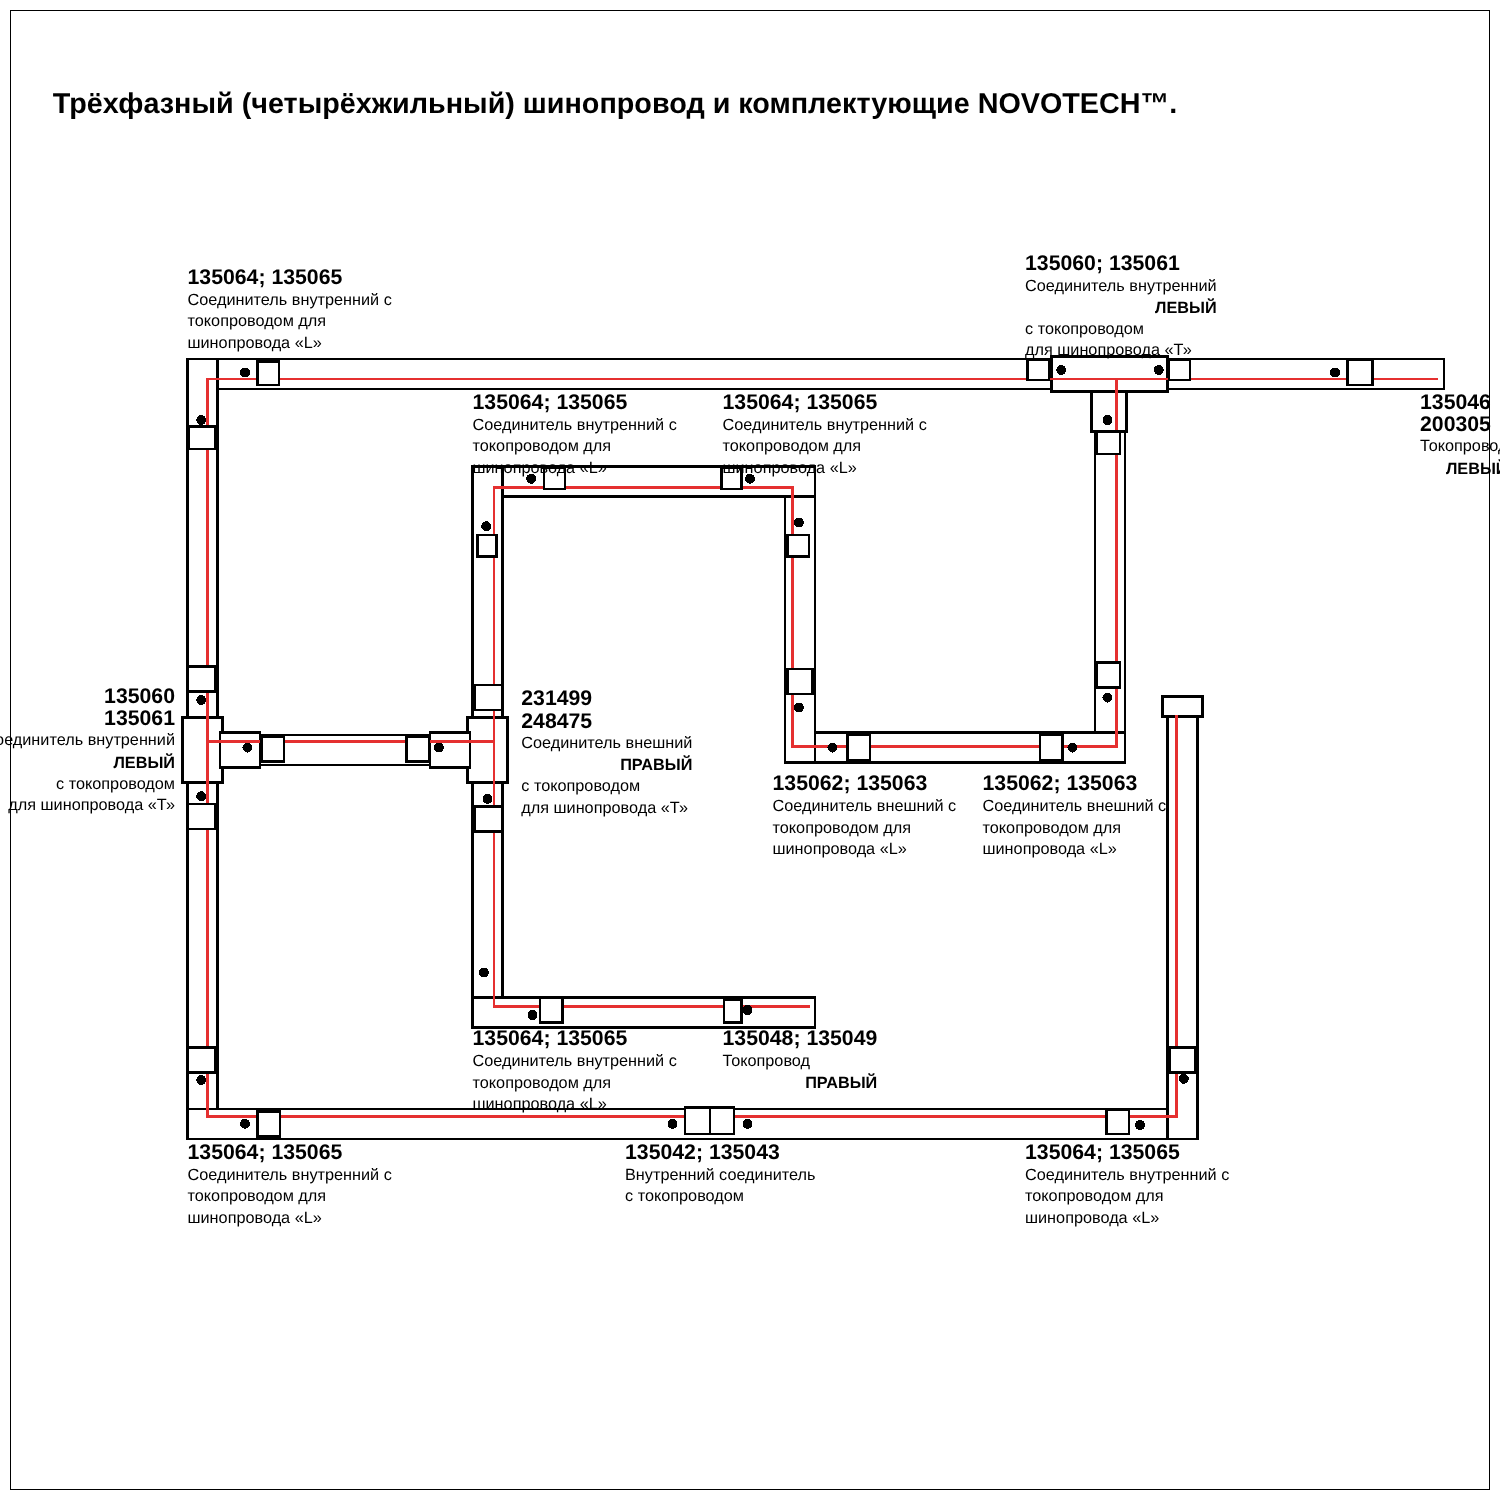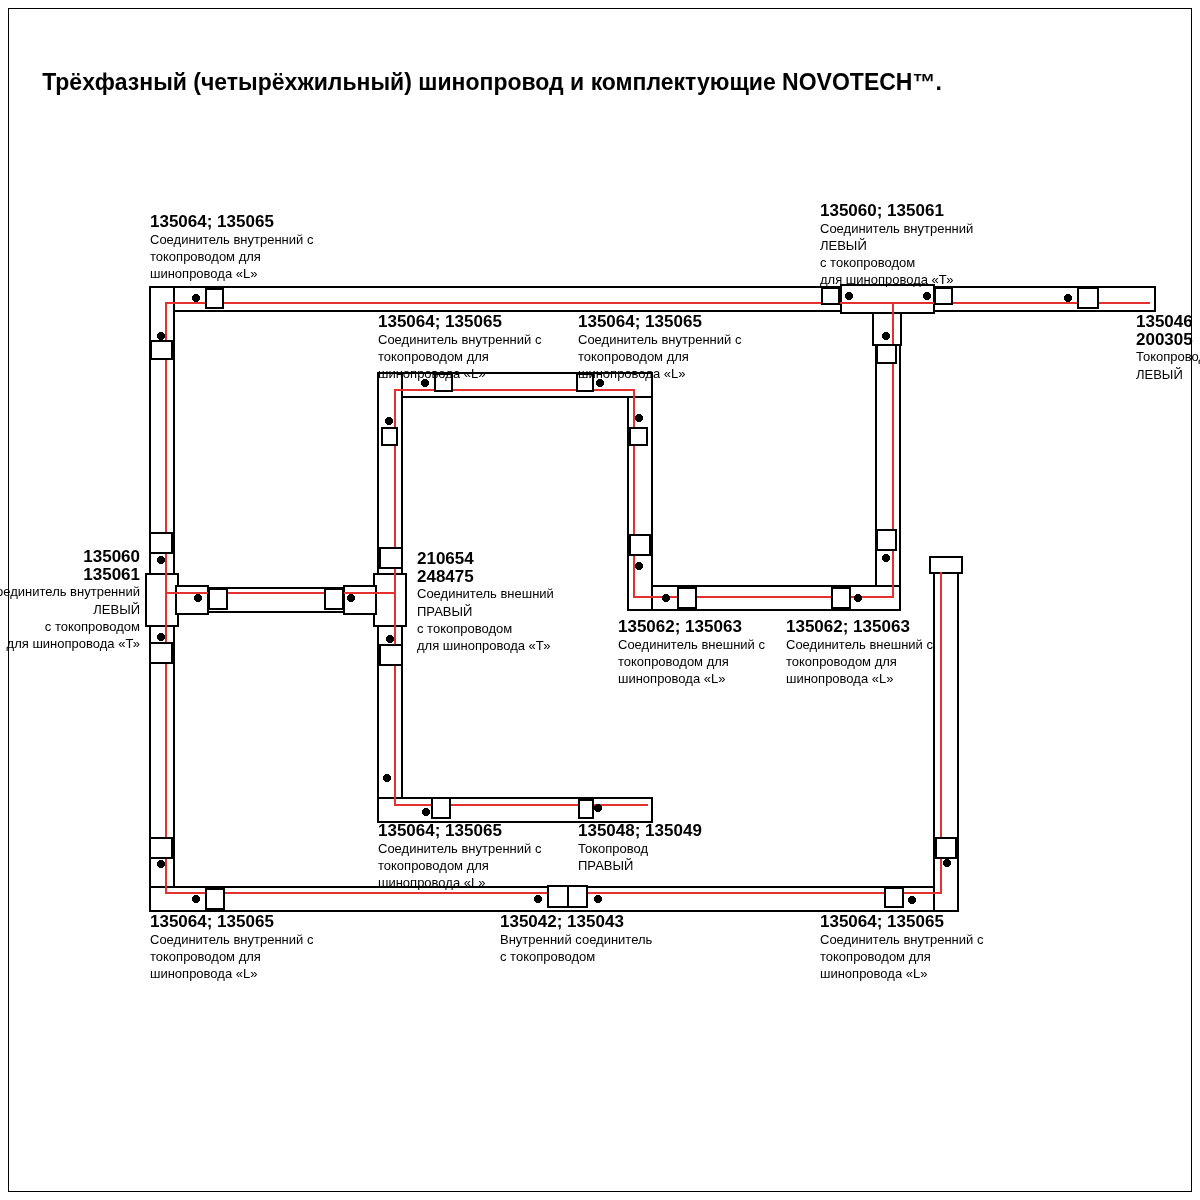--- a/index.html
+++ b/index.html
@@ -4,21 +4,21 @@
 <style>
   html,body{margin:0;padding:0;background:#fff;}
   #canvas{position:relative;width:1200px;height:1200px;background:var(--bg,#fff);
           font-family:"Liberation Sans", sans-serif;overflow:hidden;}
   #diagram-svg{position:absolute;left:0;top:0;}
   .title{position:absolute;left:0;top:64px;width:984px;text-align:center;
          font-weight:bold;font-size:23px;line-height:1.65;color:#000;}
   .lbl{position:absolute;color:#000;white-space:nowrap;}
   .lbl .code{font-weight:bold;font-size:17px;line-height:1.04;}
   .lbl .d{font-size:13px;line-height:1.32;}
-  .lbl .b{font-weight:normal;}
+  .lbl .b{font-weight:bold;text-align:right;}
   .r{text-align:right;}
   svg rect,svg path,svg circle{shape-rendering:crispEdges;}
 </style>
 </head>
 <body>
 
 <div id="canvas">
 
   <svg id="diagram-svg" width="1200" height="1200" viewBox="0 0 1200 1200">
 
@@ -161,21 +161,21 @@
   <div class="lbl r" style="right:1060px;top:548px">
     <div class="code">135060</div>
     <div class="code">135061</div>
     <div class="d">Соединитель внутренний</div>
     <div class="d b">ЛЕВЫЙ</div>
     <div class="d">с токопроводом</div>
     <div class="d">для шинопровода «Т»</div>
   </div>
 
   <div class="lbl" style="left:417px;top:550px">
-    <div class="code">210654</div>
+    <div class="code">231499</div>
     <div class="code">248475</div>
     <div class="d">Соединитель внешний</div>
     <div class="d b">ПРАВЫЙ</div>
     <div class="d">с токопроводом</div>
     <div class="d">для шинопровода «Т»</div>
   </div>
 
   <div class="lbl" style="left:618px;top:618px">
     <div class="code">135062; 135063</div>
     <div class="d">Соединитель внешний с</div>

